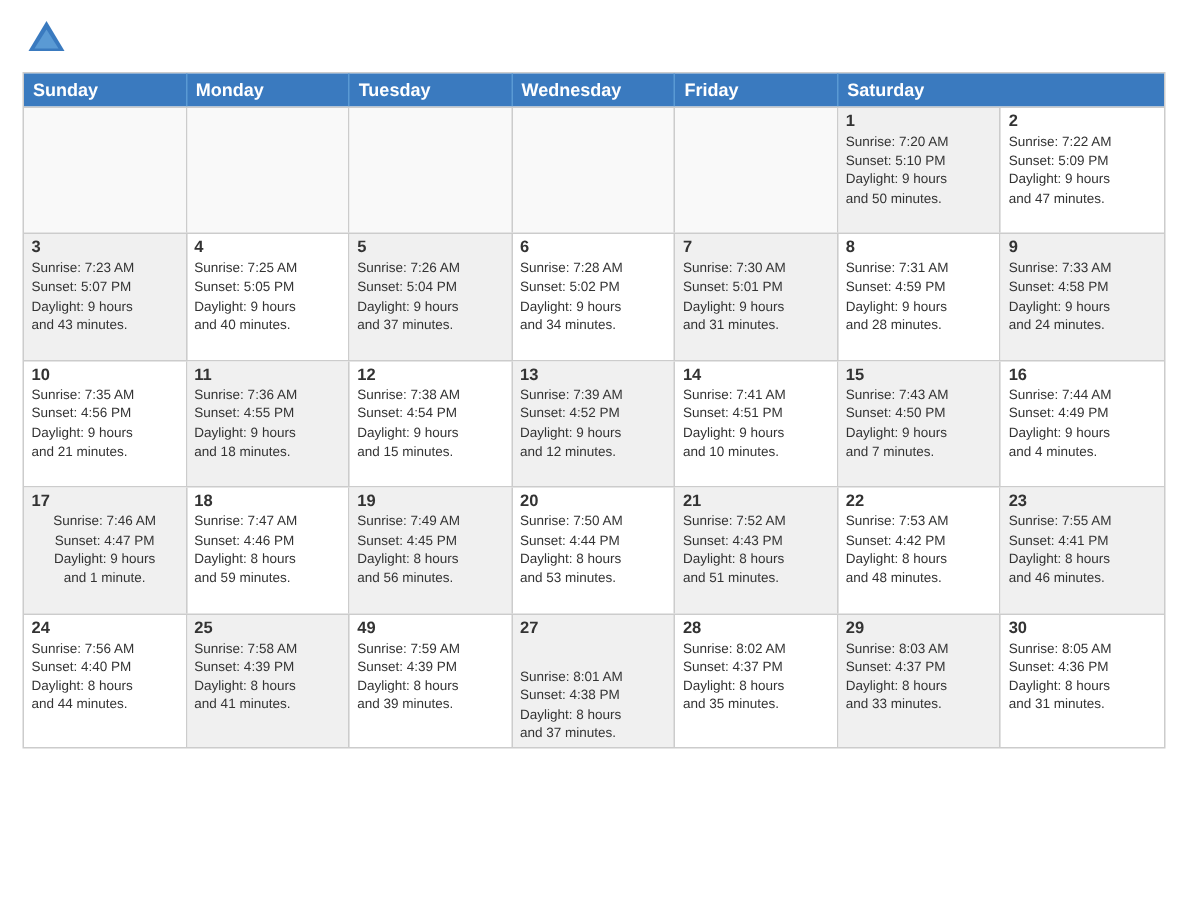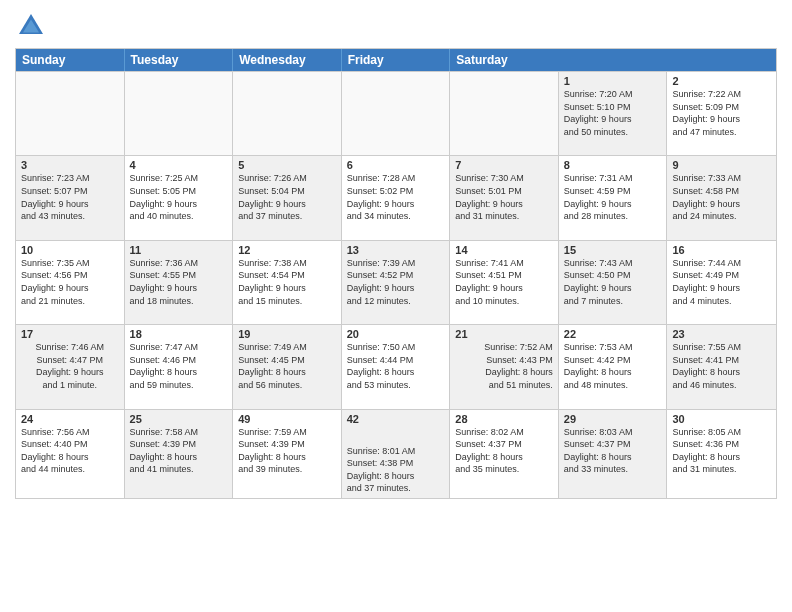--- a/index.html
+++ b/index.html
@@ -131,20 +131,21 @@
     </div>
     <div class="title-area">
       <div class="month-title"></div>
       <div class="subtitle"></div>
     </div>
   </div>
 
   <div class="calendar">
     <div class="cal-header">
     <div class="cal-header-cell">Sunday</div>
+        <div class="cal-header-cell">Monday</div>
         <div class="cal-header-cell">Tuesday</div>
         <div class="cal-header-cell">Wednesday</div>
         <div class="cal-header-cell">Friday</div>
         <div class="cal-header-cell">Saturday</div>
       </div>
     <div class="cal-body">
     <div class="cal-row">
           <div class="cal-cell empty"></div>
           <div class="cal-cell empty"></div>
           <div class="cal-cell empty"></div>
@@ -291,21 +292,21 @@
           </div>
           <div class="cal-cell">
             <div class="day-num">20</div>
             <div class="day-info" style="white-space: pre-line;">Sunrise: 7:50 AM
 Sunset: 4:44 PM
 Daylight: 8 hours
 and 53 minutes.</div>
           </div>
           <div class="cal-cell shaded">
             <div class="day-num">21</div>
-            <div class="day-info" style="white-space: pre-line; text-align: right;">Sunrise: 7:52 AM
+            <div class="day-info" style="white-space: pre-line;">Sunrise: 7:52 AM
 Sunset: 4:43 PM
 Daylight: 8 hours
 and 51 minutes.</div>
           </div>
           <div class="cal-cell">
             <div class="day-num">22</div>
             <div class="day-info" style="white-space: pre-line;">Sunrise: 7:53 AM
 Sunset: 4:42 PM
 Daylight: 8 hours
 and 48 minutes.</div>
@@ -334,21 +335,21 @@
 and 41 minutes.</div>
           </div>
           <div class="cal-cell">
             <div class="day-num">49</div>
             <div class="day-info" style="white-space: pre-line;">Sunrise: 7:59 AM
 Sunset: 4:39 PM
 Daylight: 8 hours
 and 39 minutes.</div>
           </div>
           <div class="cal-cell shaded">
-            <div class="day-num">42</div>
+            <div class="day-num">27</div>
             <div class="day-info" style="white-space: pre-line; margin-top: 20px;">Sunrise: 8:01 AM
 Sunset: 4:38 PM
 Daylight: 8 hours
 and 37 minutes.</div>
           </div>
           <div class="cal-cell">
             <div class="day-num">28</div>
             <div class="day-info" style="white-space: pre-line;">Sunrise: 8:02 AM
 Sunset: 4:37 PM
 Daylight: 8 hours

